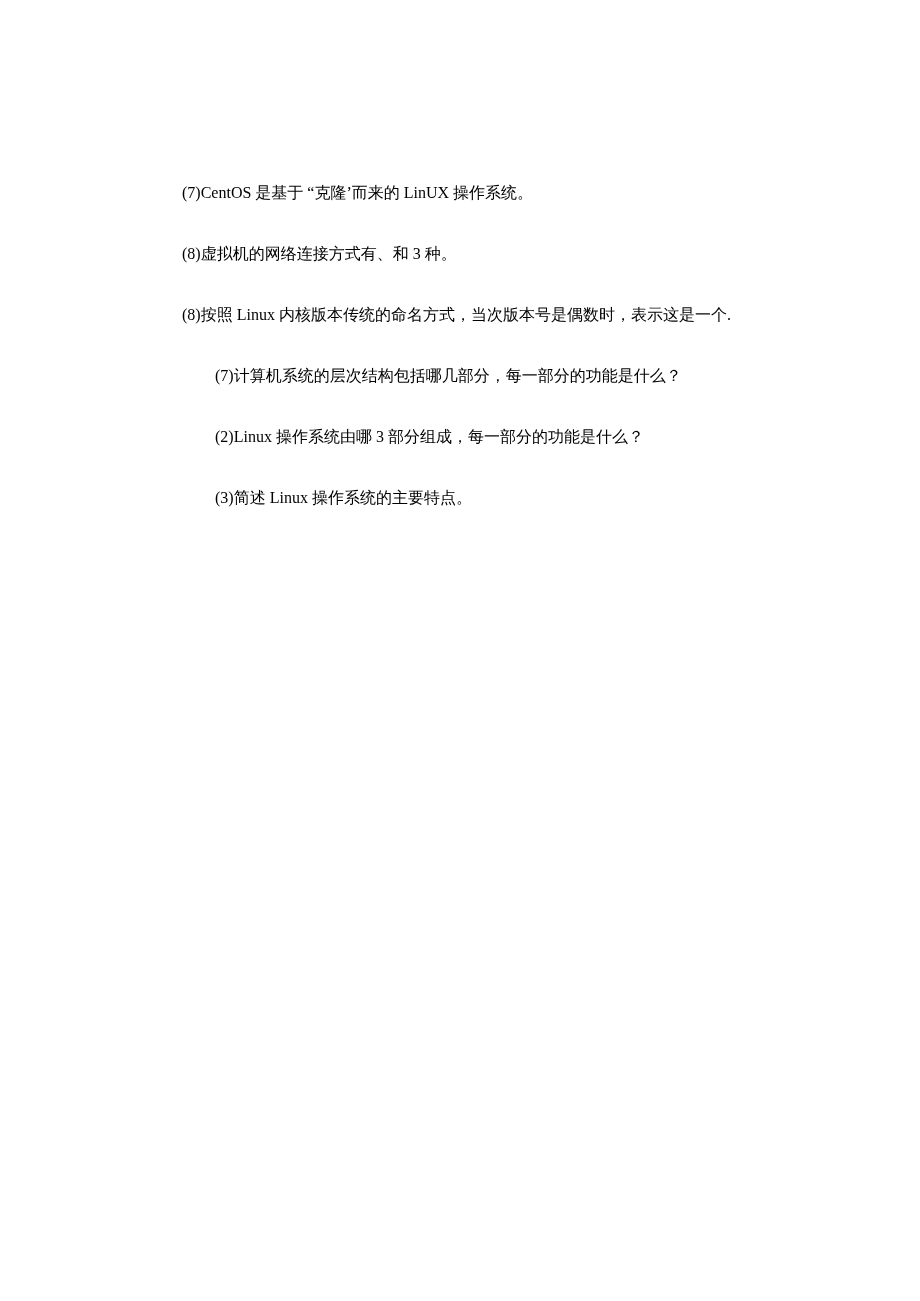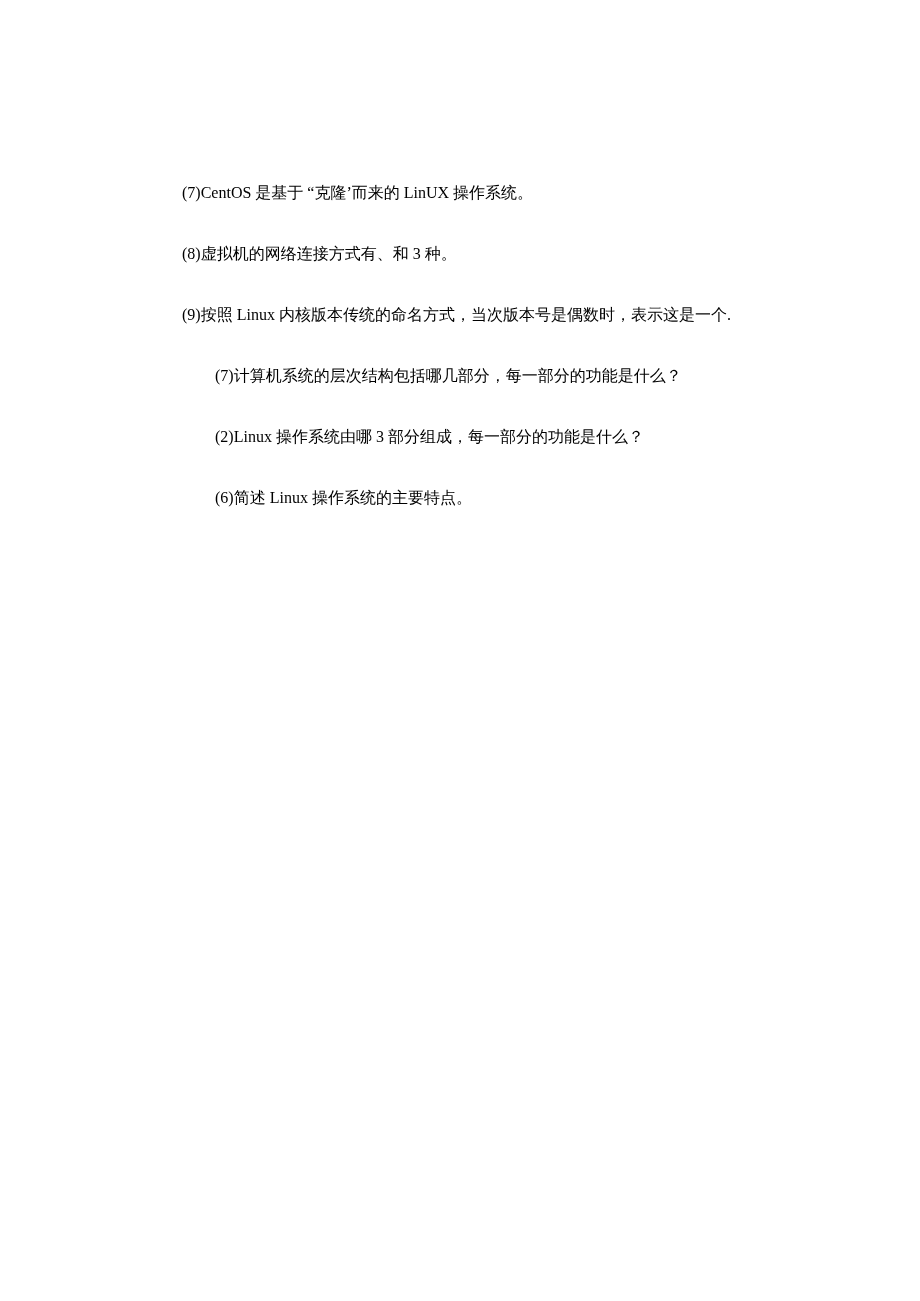--- a/index.html
+++ b/index.html
@@ -24,16 +24,16 @@
     }
     .indented {
       padding-left: 33px;
     }
   </style>
 </head>
 <body>
 
 <div class="line">(7)CentOS 是基于 “克隆’而来的 LinUX 操作系统。</div>
 <div class="line">(8)虚拟机的网络连接方式有、和 3 种。</div>
-<div class="line">(9)按照 Linux 内核版本传统的命名方式，当次版本号是偶数时，表示这是一个.</div>
+<div class="line">(8)按照 Linux 内核版本传统的命名方式，当次版本号是偶数时，表示这是一个.</div>
 <div class="line indented">(7)计算机系统的层次结构包括哪几部分，每一部分的功能是什么？</div>
 <div class="line indented">(2)Linux 操作系统由哪 3 部分组成，每一部分的功能是什么？</div>
-<div class="line indented">(6)简述 Linux 操作系统的主要特点。</div>
+<div class="line indented">(3)简述 Linux 操作系统的主要特点。</div>
 
 </body></html>

